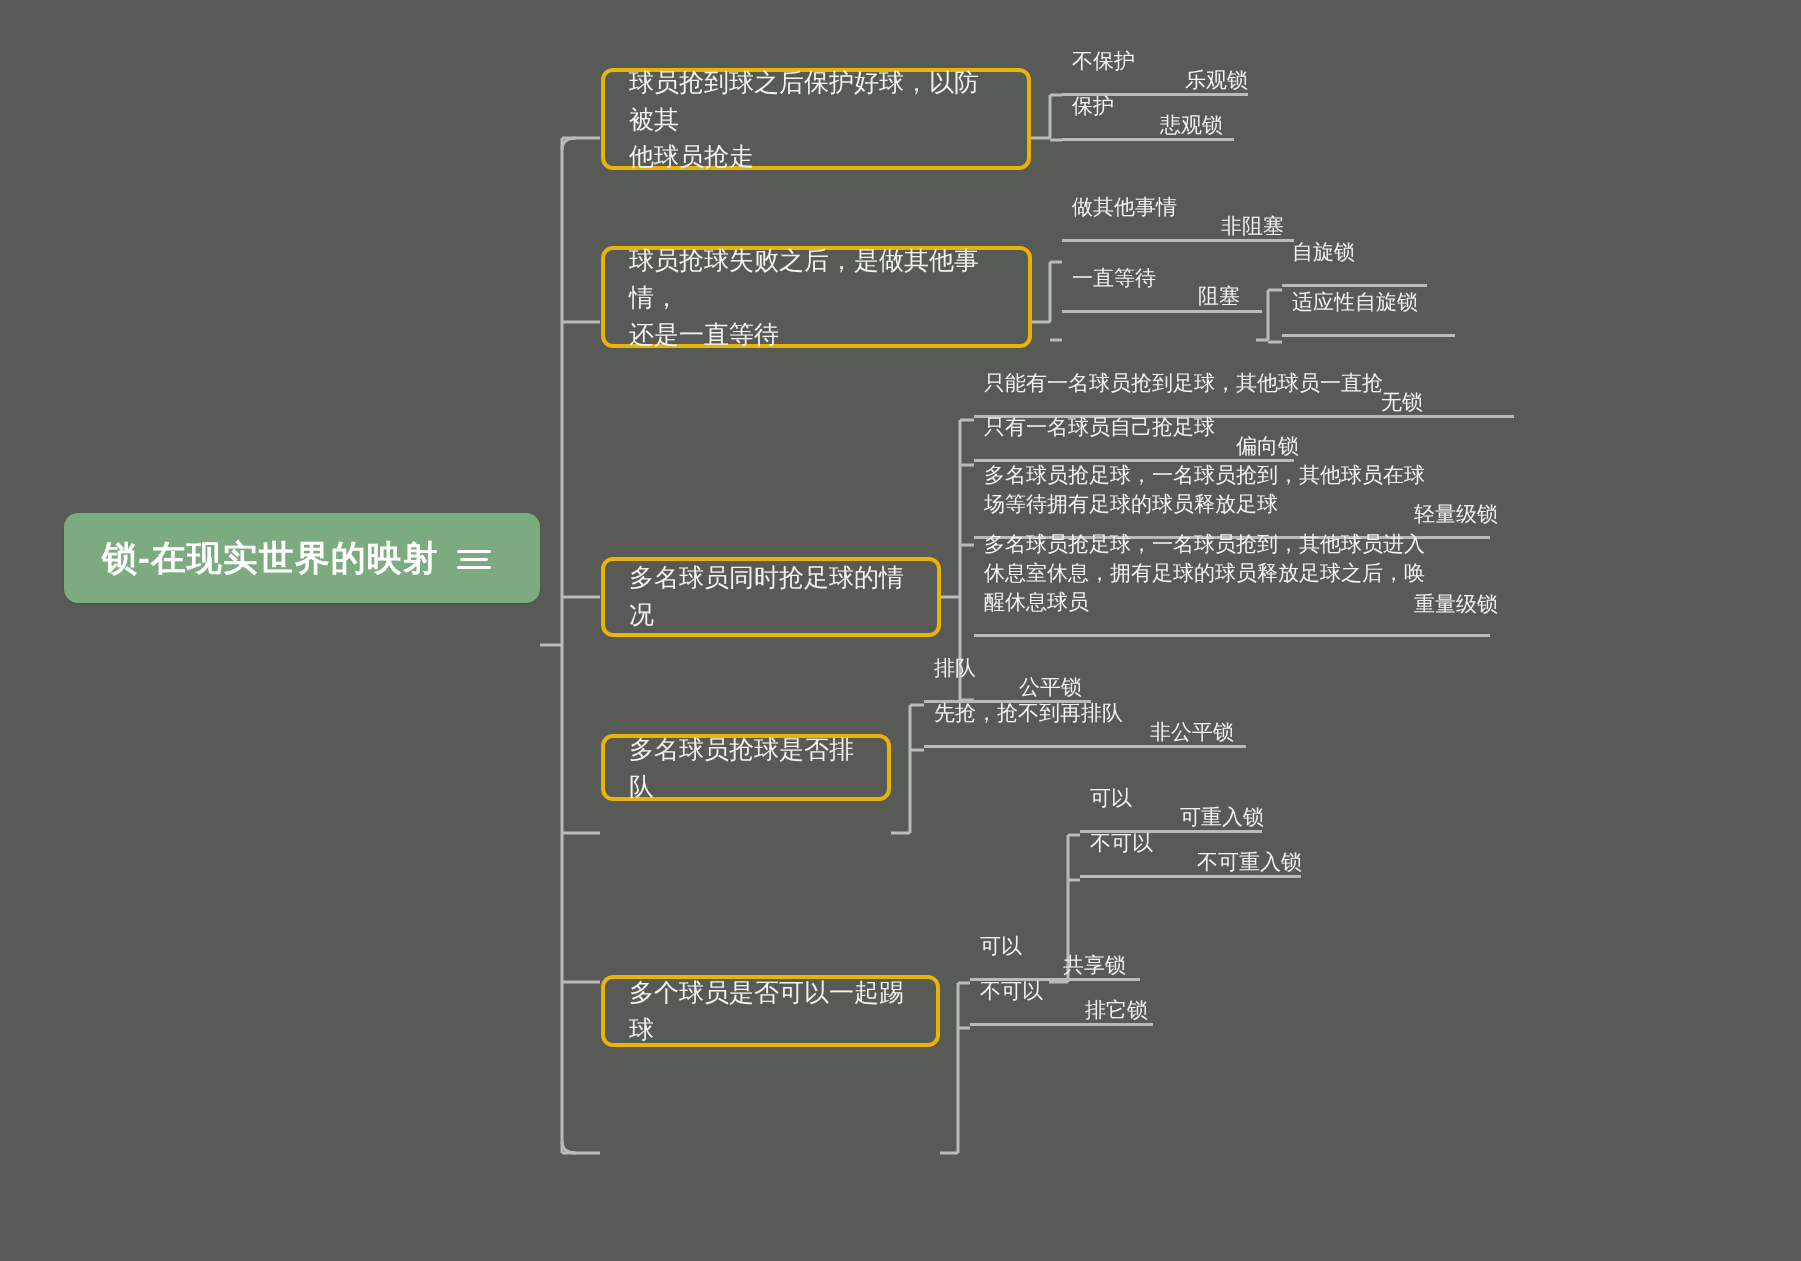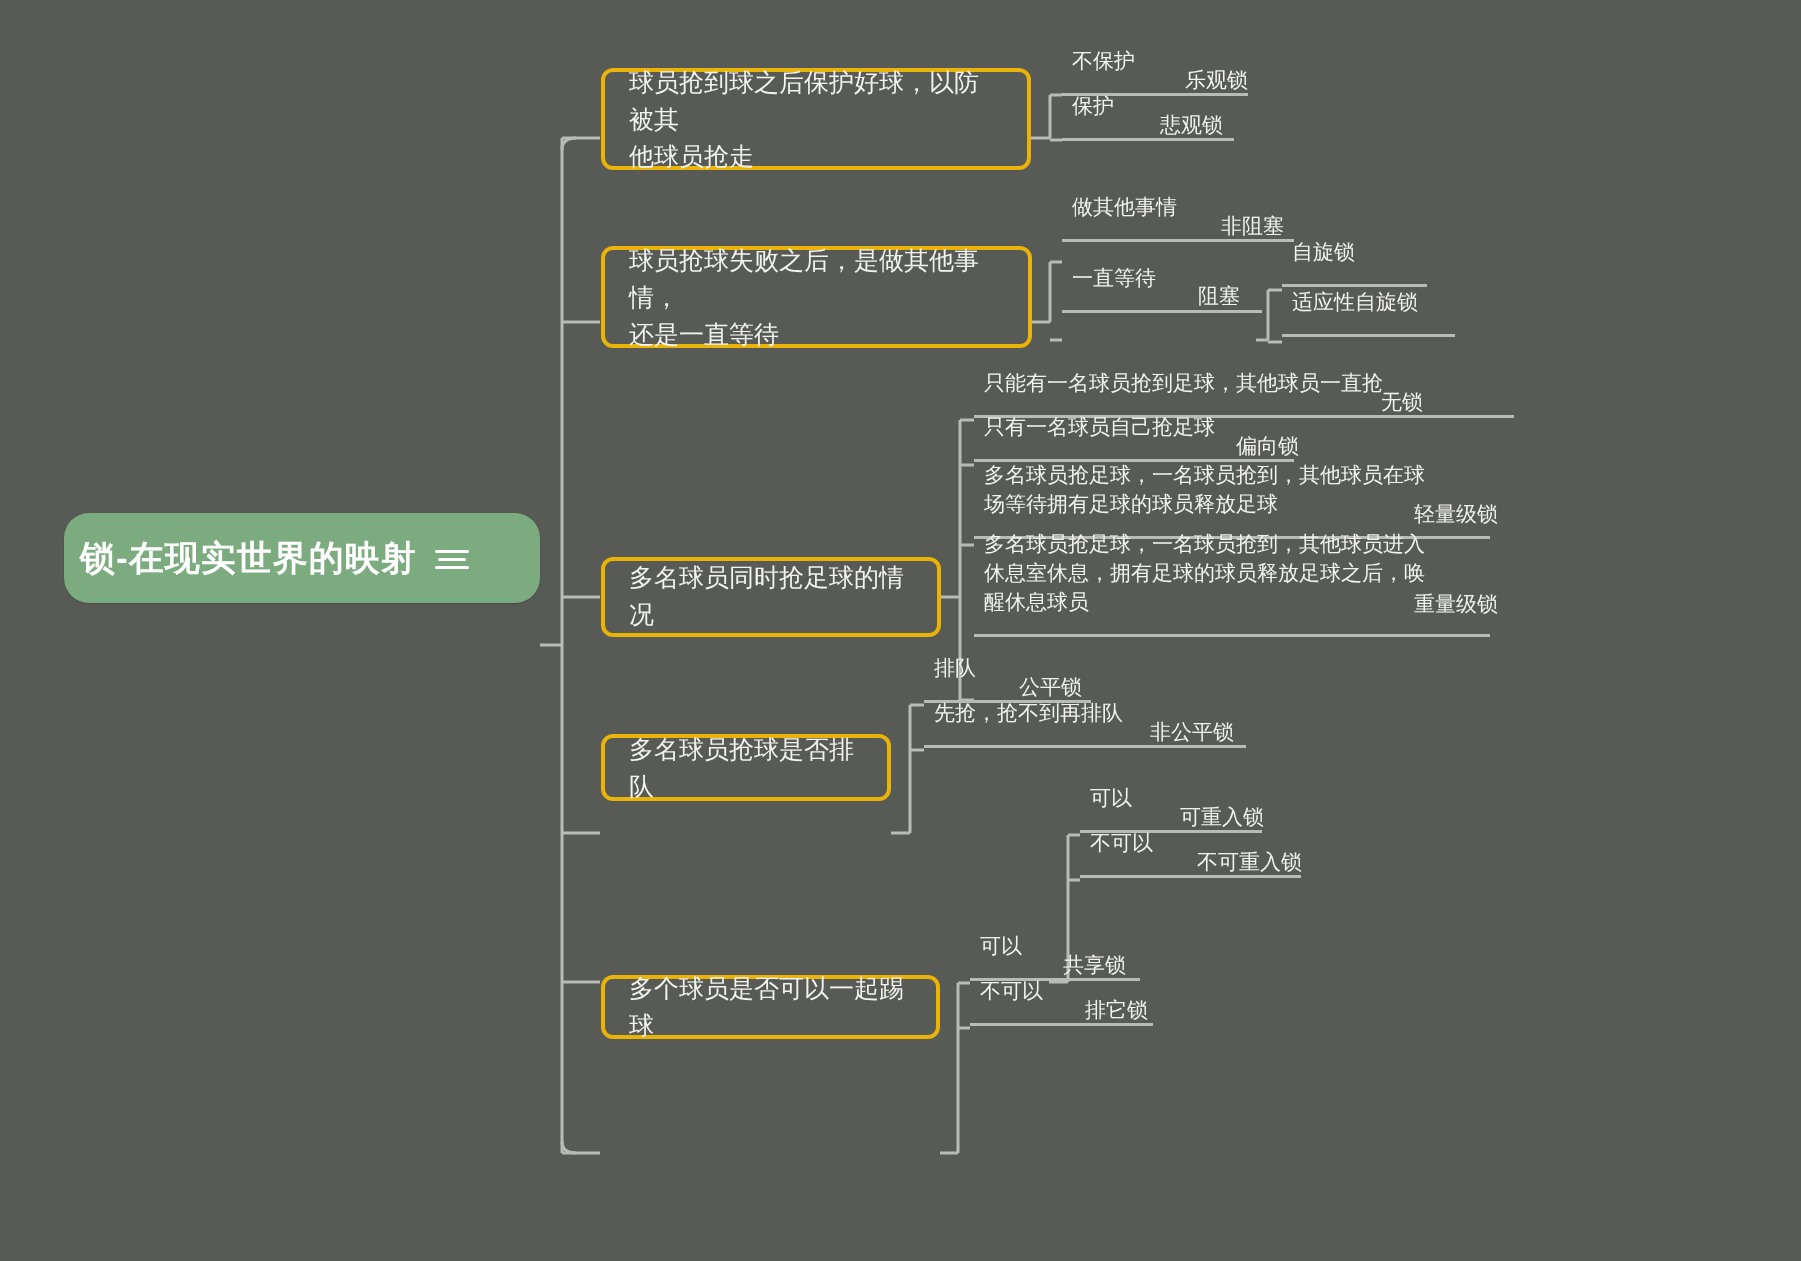--- a/index.html
+++ b/index.html
@@ -10,23 +10,23 @@
     overflow:hidden;
     position:relative;
   }
   #canvas{position:absolute;inset:0;}
   svg#wires{position:absolute;left:0;top:0;width:1801px;height:1261px;pointer-events:none;}
 
   
   .root-node{
     position:absolute;
     background:#7bab7e;
-    border-radius:25px;
+    border-radius:14px;
     display:flex;align-items:center;
-    padding:0 16px;
+    padding:0 38px;
     box-sizing:border-box;
     box-shadow:0 1px 2px rgba(0,0,0,.15);
   }
   .root-label{
     color:#ffffff;
     font-size:35px;
     font-weight:bold;
     letter-spacing:1px;
     white-space:nowrap;
   }
@@ -231,21 +231,21 @@
   <div class="leaf" style="left:1080px;top:801px;width:182px;height:32px;">
     <span class="leaf-text">可以</span>
   </div>
   <span class="leaf-end" style="left:1180px;top:803px;">可重入锁</span>
 
   <div class="leaf" style="left:1080px;top:846px;width:221px;height:32px;">
     <span class="leaf-text">不可以</span>
   </div>
   <span class="leaf-end" style="left:1197px;top:848px;">不可重入锁</span>
 
-  <div class="branch-node" style="left:601px;top:975px;width:339px;height:64px;">
+  <div class="branch-node" style="left:601px;top:975px;width:339px;height:72px;">
     <span class="branch-label">多个球员是否可以一起踢球</span>
   </div>
   <div class="leaf" style="left:970px;top:949px;width:170px;height:32px;">
     <span class="leaf-text">可以</span>
   </div>
   <span class="leaf-end" style="left:1063px;top:951px;">共享锁</span>
 
   <div class="leaf" style="left:970px;top:994px;width:183px;height:32px;">
     <span class="leaf-text">不可以</span>
   </div>

